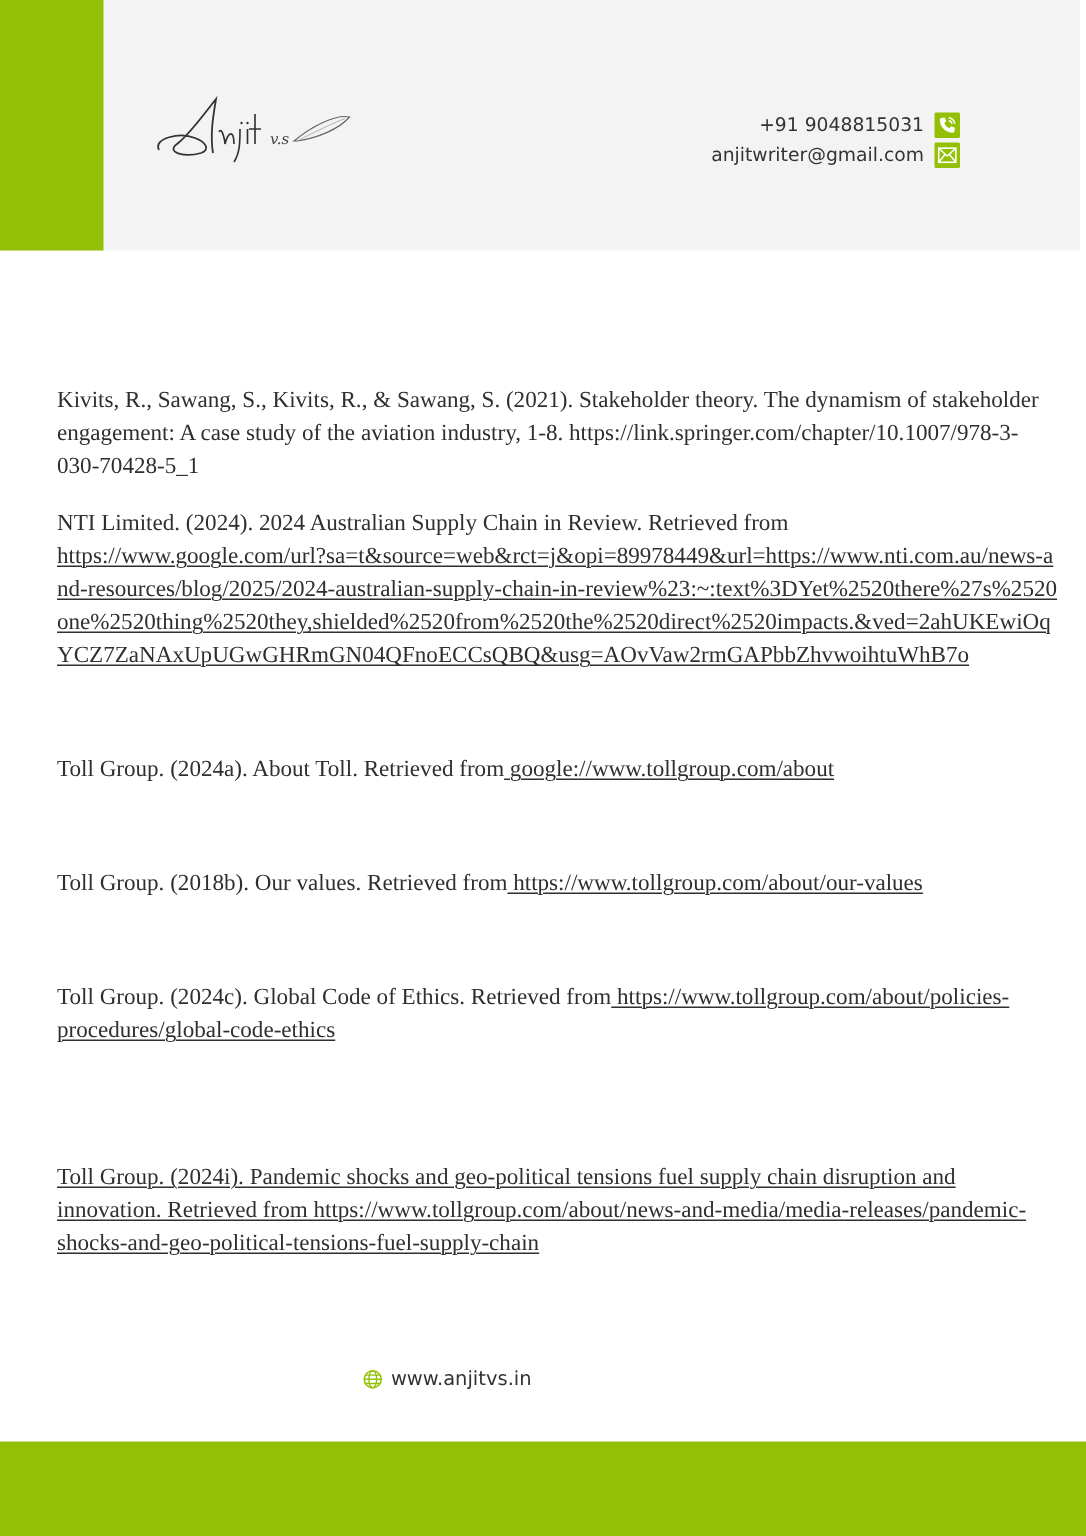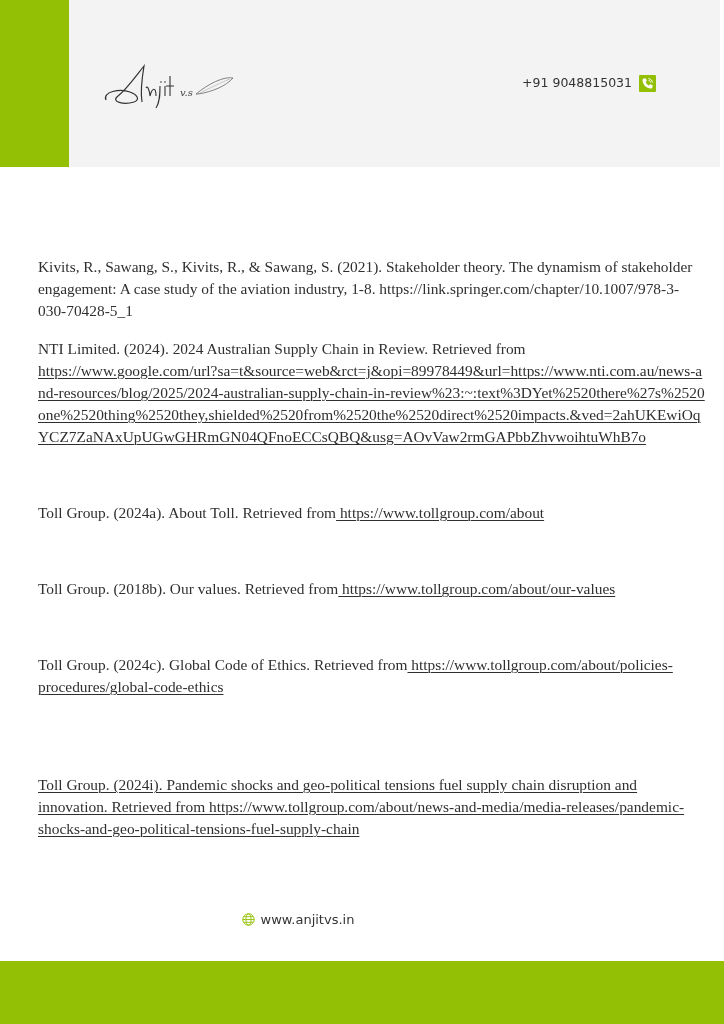--- a/index.html
+++ b/index.html
@@ -14,21 +14,21 @@
     background: #f3f3f3;
   }
   .header-accent {
     position: absolute; left: 0; top: 0; width: 69px; height: 167px;
     background: #93c004;
   }
   .logo {
     position: absolute; left: 100px; top: 62px; width: 135px; height: 52px;
   }
   .contact {
-    position: absolute; right: 64px; top: 73px; text-align: right;
+    position: absolute; right: 80px; top: 73px; text-align: right;
     font-family: "DejaVu Sans", sans-serif; font-size: 12.5px; color: #333;
   }
   .contact-row { height: 20px; line-height: 20px; display: flex; justify-content: flex-end; align-items: center; }
   .contact-row .txt { margin-right: 7px; }
   .contact-icon {
     width: 17px; height: 17px; background: #93c004; display: inline-flex;
     align-items: center; justify-content: center; border-radius: 1px;
   }
   .refs {
     position: absolute; left: 22px; top: 240px; width: 700px;
@@ -72,34 +72,43 @@
     <div class="contact-row">
       <span class="txt">+91 9048815031</span>
       <span class="contact-icon">
         <svg width="13" height="13" viewBox="0 0 13 13">
           <path d="M3 1.5 L5 1.5 L5.8 4 L4.5 5 C5.2 6.6 6.4 7.8 8 8.5 L9 7.2 L11.5 8 L11.5 10 C11.5 10.8 10.8 11.5 10 11.5 C5.3 11.3 1.7 7.7 1.5 3 C1.5 2.2 2.2 1.5 3 1.5 Z" fill="#fff"></path>
           <path d="M7.5 1.5 C9.5 1.8 11.2 3.5 11.5 5.5" fill="none" stroke="#fff" stroke-width="1"></path>
           <path d="M7.5 3.3 C8.6 3.5 9.5 4.4 9.7 5.5" fill="none" stroke="#fff" stroke-width="1"></path>
         </svg>
       </span>
     </div>
+    <div class="contact-row">
+      <span class="txt">anjitwriter@gmail.com</span>
+      <span class="contact-icon">
+        <svg width="13" height="11" viewBox="0 0 13 11">
+          <rect x="0.8" y="0.8" width="11.4" height="9.4" fill="none" stroke="#fff" stroke-width="1.1"></rect>
+          <path d="M0.8 0.8 L6.5 6 L12.2 0.8 M0.8 10.2 L5 5 M12.2 10.2 L8 5" fill="none" stroke="#fff" stroke-width="1"></path>
+        </svg>
+      </span>
+    </div>
   </div>
 </div>
 
 <div class="refs">
   <p class="ref">
     <span>Kivits, R., Sawang, S., Kivits, R., &amp; Sawang, S. (2021). Stakeholder theory. The dynamism of stakeholder engagement: A case study of the aviation industry, 1-8. https://link.springer.com/chapter/10.1007/978-3-030-70428-5_1</span>
   </p>
   <p class="ref">
     <span>NTI Limited. (2024). 2024 Australian Supply Chain in Review. Retrieved from</span><br>
     <a class="u url" style="color:inherit;">https://www.google.com/url?sa=t&amp;source=web&amp;rct=j&amp;opi=89978449&amp;url=https://www.nti.com.au/news-and-resources/blog/2025/2024-australian-supply-chain-in-review%23:~:text%3DYet%2520there%27s%2520one%2520thing%2520they,shielded%2520from%2520the%2520direct%2520impacts.&amp;ved=2ahUKEwiOqYCZ7ZaNAxUpUGwGHRmGN04QFnoECCsQBQ&amp;usg=AOvVaw2rmGAPbbZhvwoihtuWhB7o</a>
   </p>
   <div class="gap"></div>
   <p class="ref">
-    <span>Toll Group. (2024a). About Toll. Retrieved from</span><a class="u" style="color:inherit;"> https://www.tollgroup.com/about</a>
+    <span>Toll Group. (2024a). About Toll. Retrieved from</span><a class="u" style="color:inherit;"> google://www.tollgroup.com/about</a>
   </p>
   <div class="gap"></div>
   <p class="ref">
     <span>Toll Group. (2018b). Our values. Retrieved from</span><a class="u" style="color:inherit;"> https://www.tollgroup.com/about/our-values</a>
   </p>
   <div class="gap"></div>
   <p class="ref">
     <span>Toll Group. (2024c). Global Code of Ethics. Retrieved from</span><a class="u" style="color:inherit;"> https://www.tollgroup.com/about/policies-procedures/global-code-ethics</a>
   </p>
   <div class="gap"></div>

